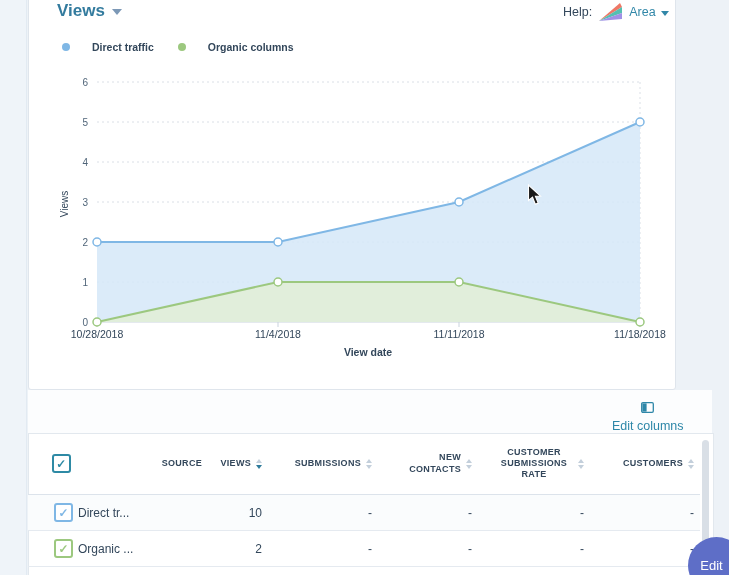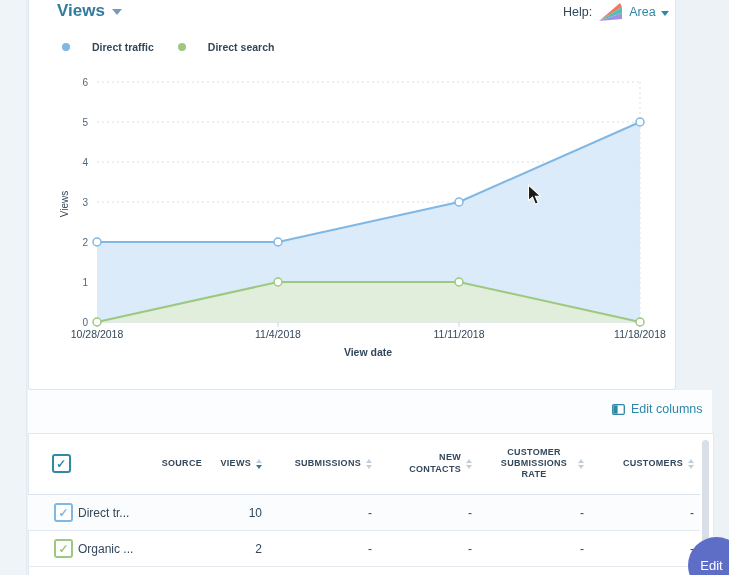--- a/index.html
+++ b/index.html
@@ -30,21 +30,21 @@
   .legend-item{display:flex;align-items:center;gap:22px;cursor:pointer;}
   .legend-dot{width:8px;height:8px;border-radius:50%;}
 
   #chart-svg{position:absolute;left:30px;top:70px;}
   #chart-svg text{font-family:"Liberation Sans",sans-serif;}
 
   .cursor{position:absolute;left:527px;top:184px;}
 
   
   .edit-columns{position:absolute;left:612px;top:402px;display:flex;align-items:center;gap:6px;
-                color:#2e87a8;font-size:12.5px;cursor:pointer;}
+                color:#2e87a8;font-size:12.5px;cursor:pointer;flex-direction:column;}
 
   
   table.report{position:absolute;left:28px;top:433px;width:672px;border-collapse:collapse;
                table-layout:fixed;font-size:12px;background:transparent;}
   table.report th{height:61px;font-size:9px;font-weight:700;letter-spacing:.3px;color:#33475b;
                   border-bottom:1px solid #dce3eb;padding:0 6px 0 0;vertical-align:middle;}
   table.report td{height:35px;border-bottom:1px solid #e5eaf0;padding:0 6px 0 0;vertical-align:middle;color:#33475b;}
   tr.row-1 td{background:#fafcfd;}
   .h{display:flex;align-items:center;justify-content:flex-end;line-height:1.25;}
   .h.left{justify-content:flex-start;}
@@ -101,21 +101,21 @@
     </span>
   </div>
 
   <div class="legend">
     <div class="legend-item">
       <span class="legend-dot" id="legend-dot-0" style="background: rgb(127, 183, 229);"></span>
       <span>Direct traffic</span>
     </div>
     <div class="legend-item">
       <span class="legend-dot" id="legend-dot-1" style="background: rgb(156, 200, 127);"></span>
-      <span>Direct search</span>
+      <span>Organic columns</span>
     </div>
   </div>
 
   <svg id="chart-svg" width="646" height="292" viewBox="0 0 646 292">
       <text x="58" y="255.5" text-anchor="end" font-size="10" fill="#506579">0</text>
       <line x1="67" y1="212" x2="610" y2="212" stroke="#dadfe6" stroke-width="1" stroke-dasharray="2,3"></line>
       <text x="58" y="215.5" text-anchor="end" font-size="10" fill="#506579">1</text>
       <line x1="67" y1="172" x2="610" y2="172" stroke="#dadfe6" stroke-width="1" stroke-dasharray="2,3"></line>
       <text x="58" y="175.5" text-anchor="end" font-size="10" fill="#506579">2</text>
       <line x1="67" y1="132" x2="610" y2="132" stroke="#dadfe6" stroke-width="1" stroke-dasharray="2,3"></line>

